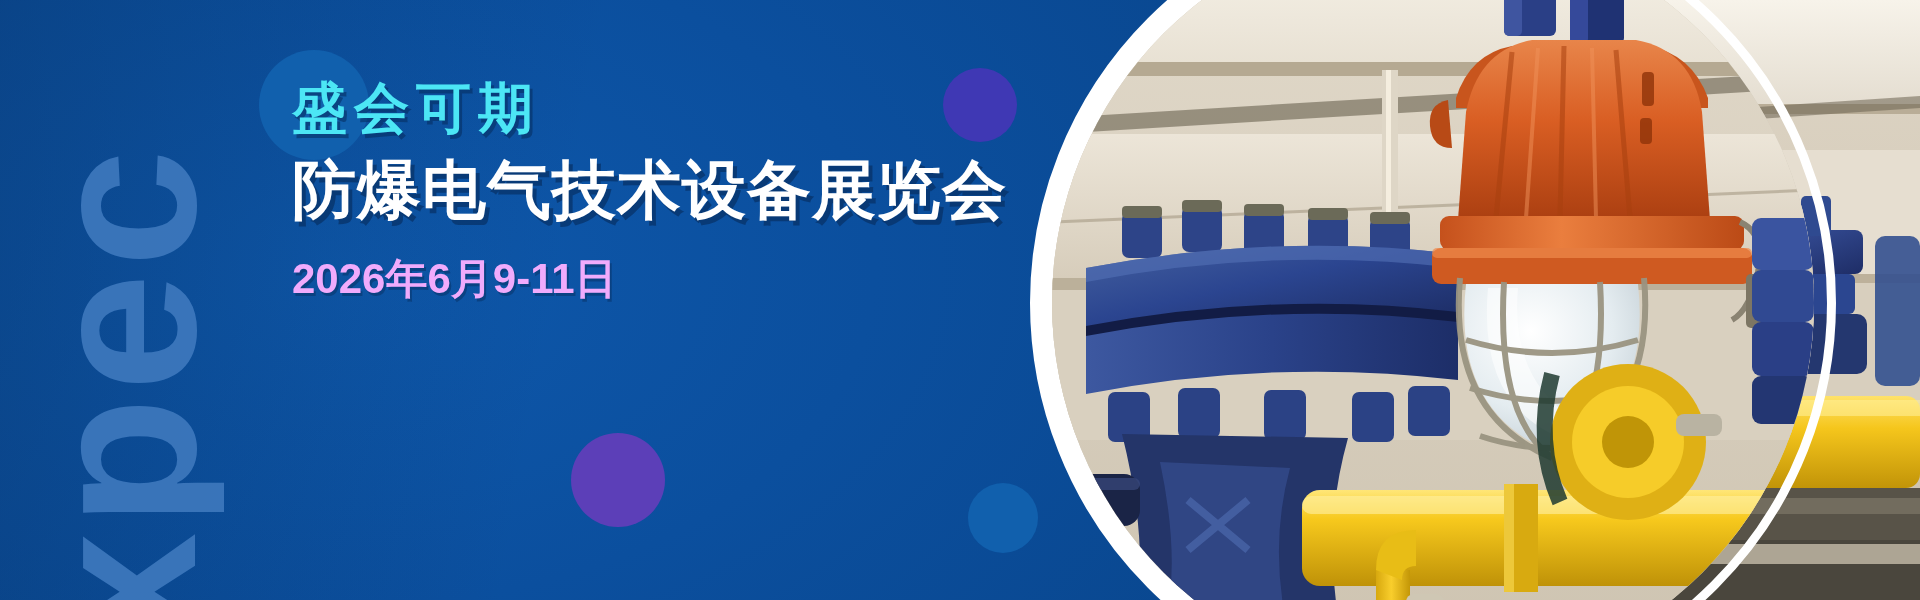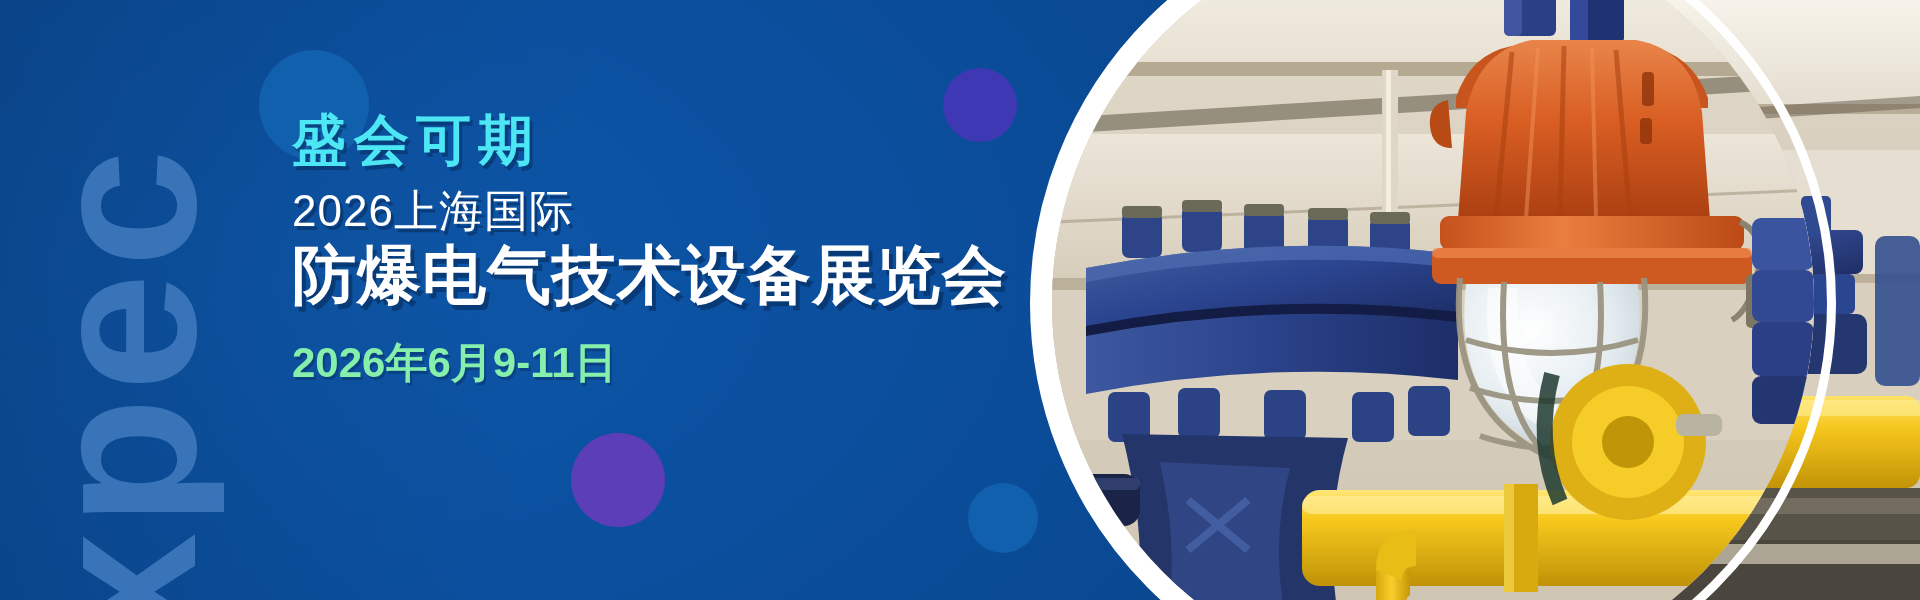--- a/index.html
+++ b/index.html
@@ -65,21 +65,21 @@
   }
   .deco-blue-1 { left: 259px; top: 50px;  width: 110px; height: 110px; background: #1160ad; }
   .deco-blue-2 { left: 968px; top: 483px; width: 70px;  height: 70px;  background: #1160ad; }
   .deco-purple-1 { left: 943px; top: 68px;  width: 74px;  height: 74px;  background: #3f38b4; }
   .deco-purple-2 { left: 571px; top: 433px; width: 94px;  height: 94px;  background: #5c3fb8; }
 
   
   .copy {
     position: absolute;
     left: 292px;
-    top: 112px;
+    top: 80px;
     width: 680px;
     z-index: 6;
   }
   .tagline {
     font-size: 55px;
     font-weight: 700;
     line-height: 1.04;
     letter-spacing: 7px;
     color: #4ce6f5;
     text-shadow: 3px 4px 0 rgba(6,44,92,0.55);
@@ -103,21 +103,21 @@
     color: #ffffff;
     text-shadow: 4px 5px 0 rgba(6,44,92,0.62);
     margin: 0 0 28px 0;
     white-space: nowrap;
   }
   .date-line {
     font-size: 42px;
     font-weight: 700;
     line-height: 1.12;
     letter-spacing: 0px;
-    color: #86efac;
+    color: #f0abfc;
     text-shadow: 2px 3px 0 rgba(6,44,92,0.45);
     margin: 0 0 16px 0;
     white-space: nowrap;
   }
   .venue-line {
     font-size: 29px;
     font-weight: 400;
     line-height: 1.2;
     letter-spacing: 2px;
     color: #ffffff;
@@ -443,18 +443,17 @@
           <rect x="250" y="734" width="512" height="28" fill="#cdc5b1"></rect>
         </g>
       </svg>
     </div>
 
     <div class="arc-overlay"></div>
   </div>
 
   <div class="copy">
     <div class="tagline">盛会可期</div>
-    <div class="title-small">2026上海国际</div>
     <div class="title-main">防爆电气技术设备展览会</div>
     <div class="date-line">2026年6月9-11日</div>
   </div>
 
 </div>
 
 </body></html>

